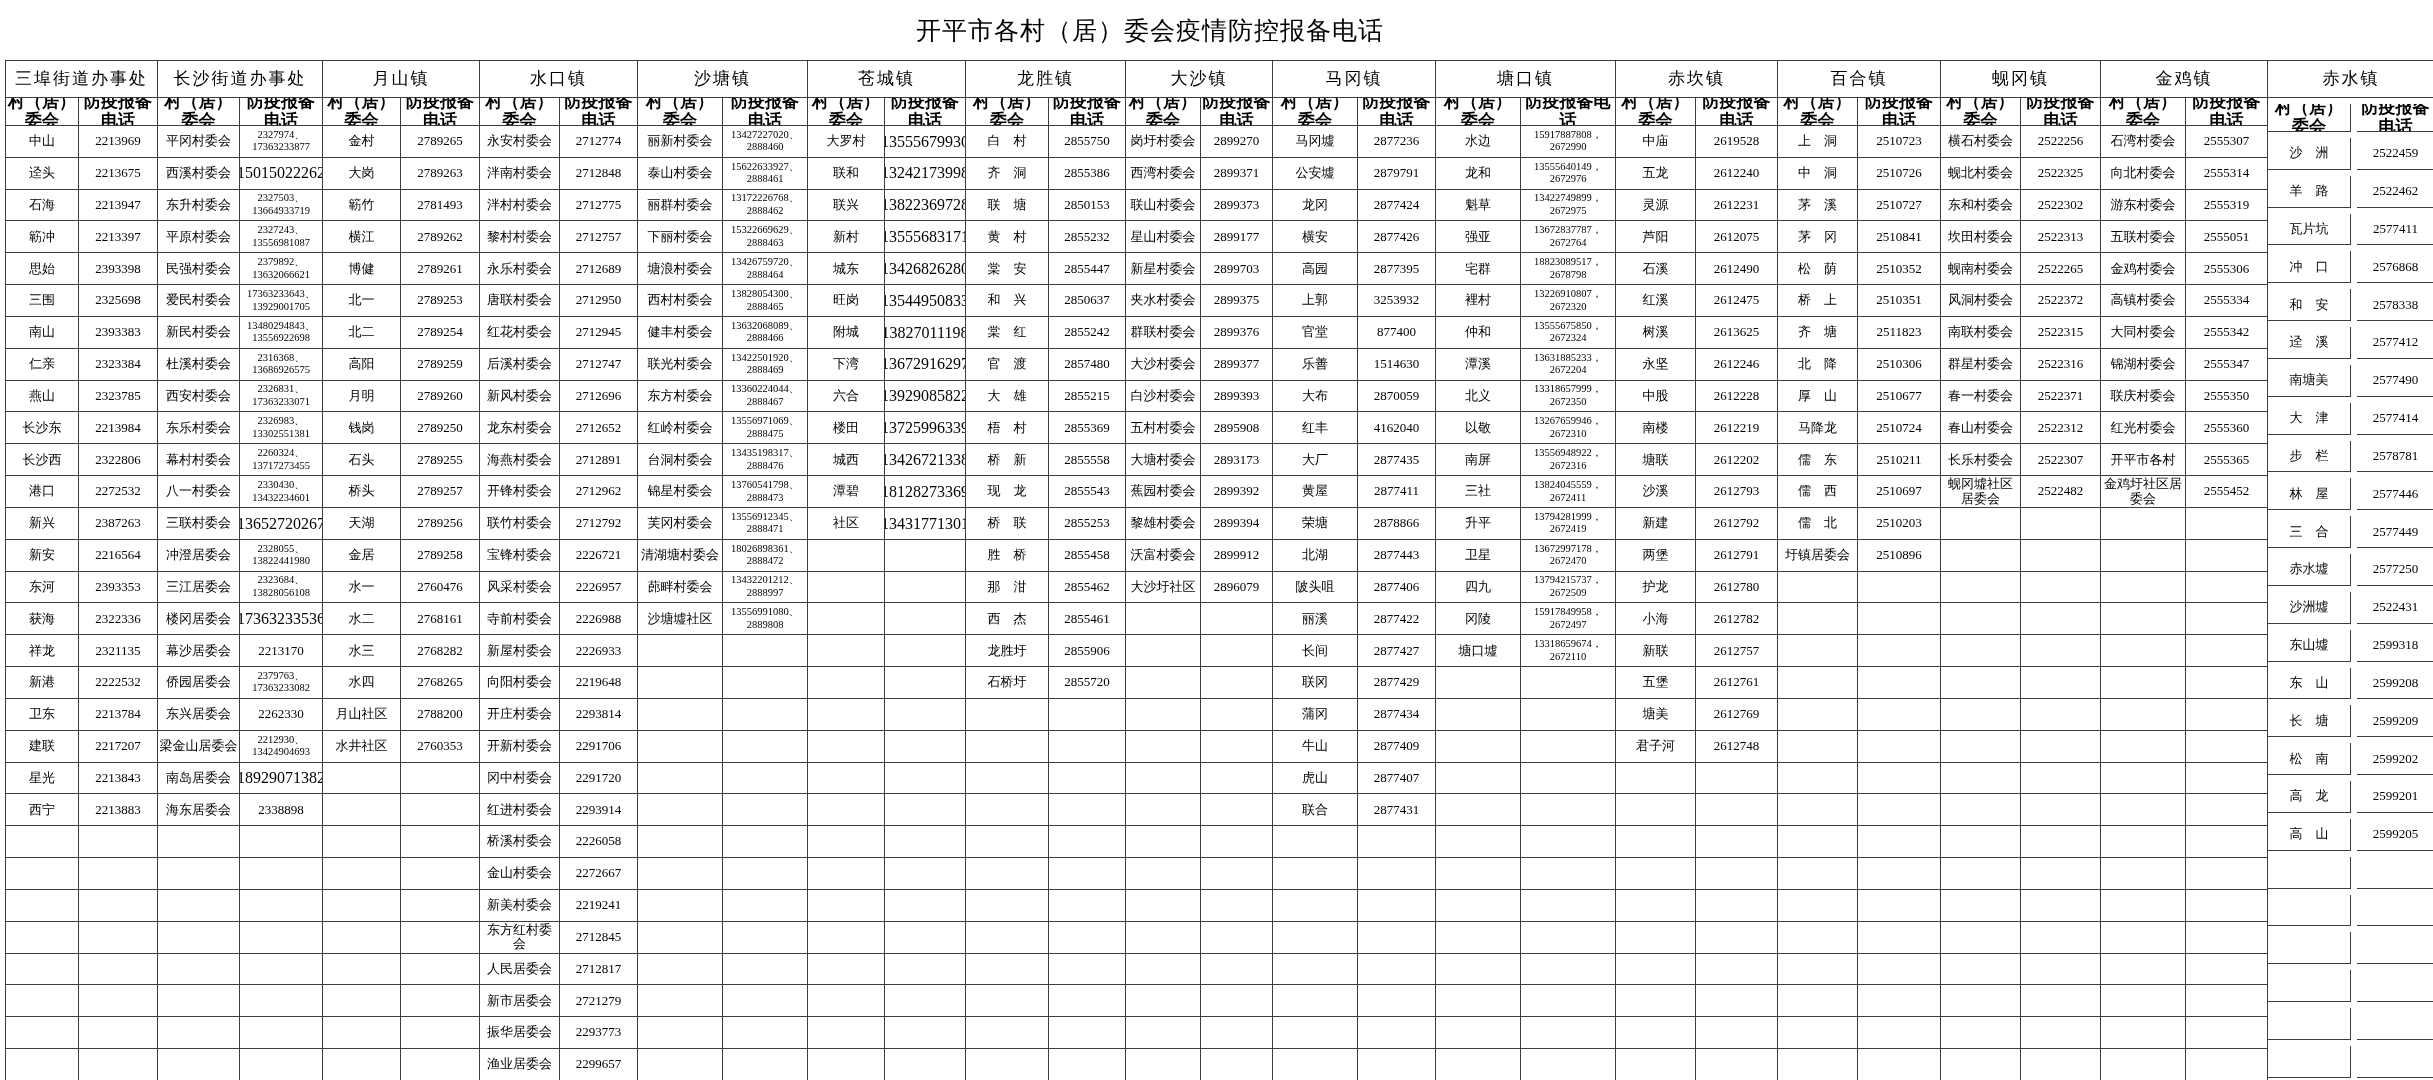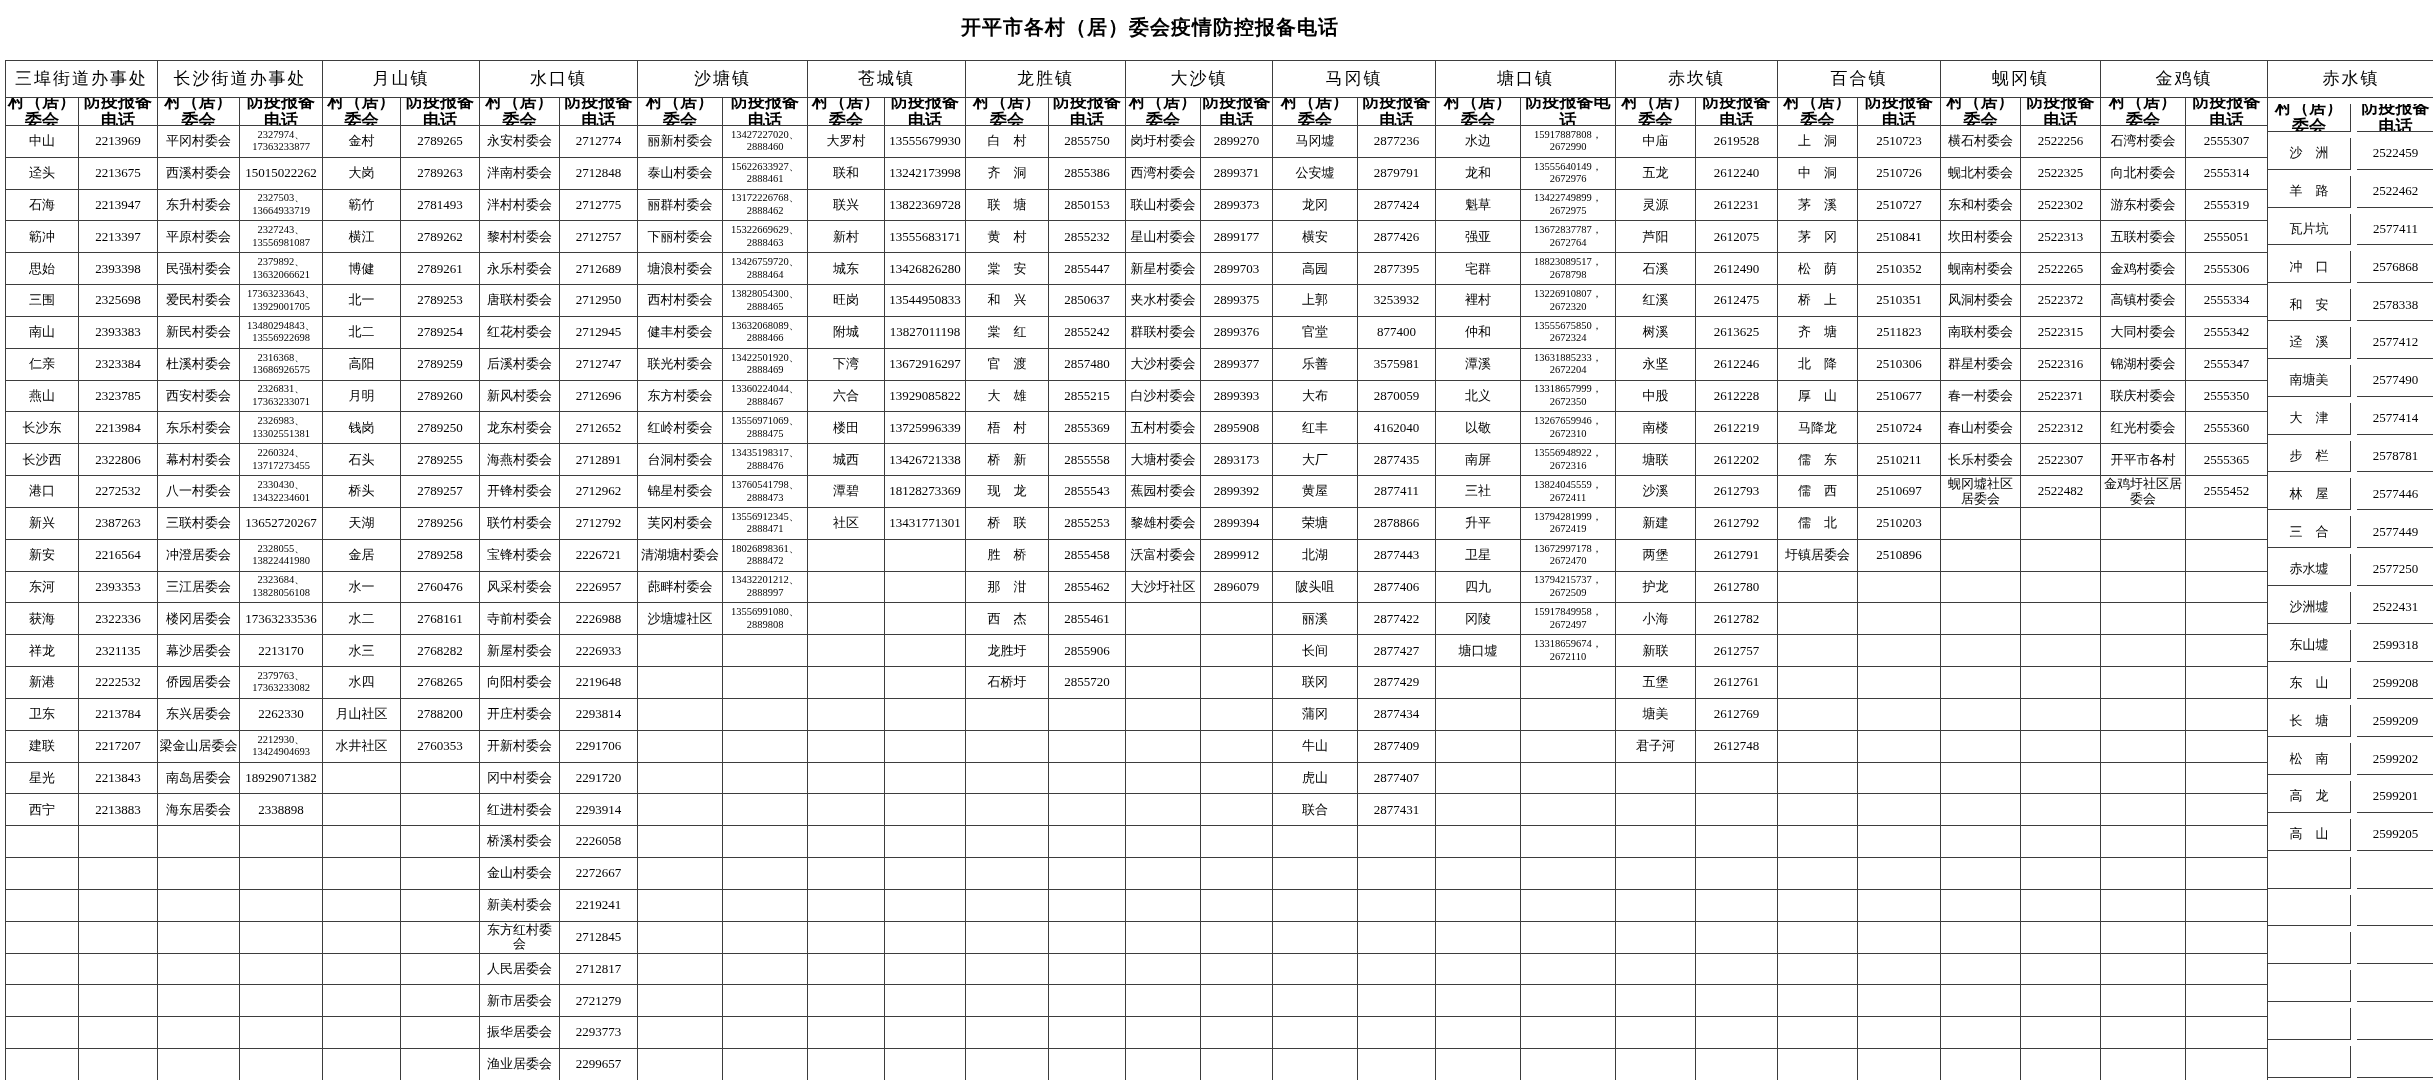--- a/index.html
+++ b/index.html
@@ -2,37 +2,37 @@
 <html><head>
 <meta charset="utf-8">
 <style>
   html,body{margin:0;padding:0;}
   body{
     width:2433px;height:1080px;background:#ffffff;overflow:hidden;position:relative;
     font-family:"Liberation Serif","DejaVu Serif",serif;color:#000;
   }
   .title{
     position:absolute;top:14px;left:1150px;transform:translateX(-50%);
-    font-size:20px;font-weight:bold;white-space:nowrap;letter-spacing:1px;
+    font-size:25px;font-weight:normal;white-space:nowrap;letter-spacing:1px;
   }
   .table{
     position:absolute;left:5px;top:60px;display:flex;align-items:flex-start;
     border-top:1px solid #3d3d3d;border-left:1px solid #3d3d3d;border-bottom:2.5px solid #000;
   }
   .group{display:grid;}
   .cell{
     border-right:1px solid #3d3d3d;border-bottom:1px solid #3d3d3d;
     display:flex;align-items:center;justify-content:center;text-align:center;
     overflow:hidden;line-height:1.1;
   }
   .ghead{grid-column:1 / 3;font-size:17px;letter-spacing:2px;}
   .shead{font-size:17px;font-weight:bold;letter-spacing:0px;}
   .name{font-size:13px;padding:0 1px;}
   .phone{font-size:13px;}
-  .phone.long{font-size:13px;}
+  .phone.long{font-size:16px;}
   .phone.two{font-size:10.5px;line-height:1.2;flex-direction:column;}
 </style>
 </head>
 <body>
 
 <div class="page">
   <div class="title">开平市各村（居）委会疫情防控报备电话</div>
   <div class="table" id="phone-table">
       <div class="group" style="grid-template-columns: 73px 79px; grid-template-rows: 37px 28px repeat(30, 31.83px);">
         <div class="cell ghead">三埠街道办事处</div>
@@ -659,21 +659,21 @@
         <div class="cell phone">2877424</div>
         <div class="cell name">横安</div>
         <div class="cell phone">2877426</div>
         <div class="cell name">高园</div>
         <div class="cell phone">2877395</div>
         <div class="cell name">上郭</div>
         <div class="cell phone">3253932</div>
         <div class="cell name">官堂</div>
         <div class="cell phone">877400</div>
         <div class="cell name">乐善</div>
-        <div class="cell phone">3575981</div>
+        <div class="cell phone">1514630</div>
         <div class="cell name">大布</div>
         <div class="cell phone">2870059</div>
         <div class="cell name">红丰</div>
         <div class="cell phone">4162040</div>
         <div class="cell name">大厂</div>
         <div class="cell phone">2877435</div>
         <div class="cell name">黄屋</div>
         <div class="cell phone">2877411</div>
         <div class="cell name">荣塘</div>
         <div class="cell phone">2878866</div>

